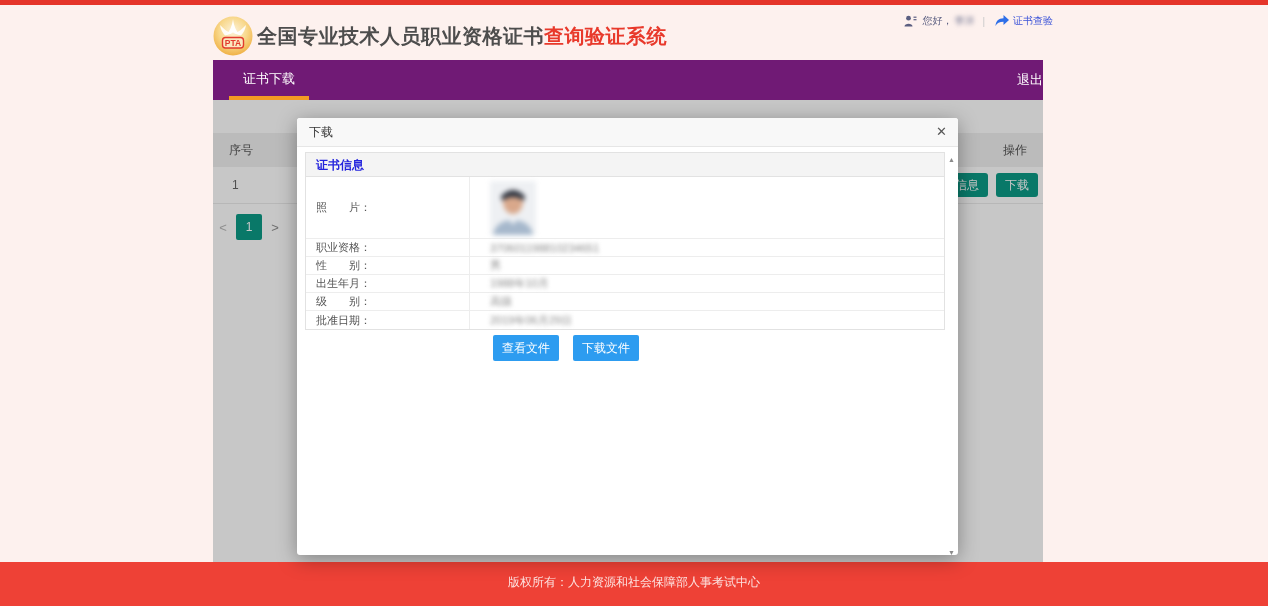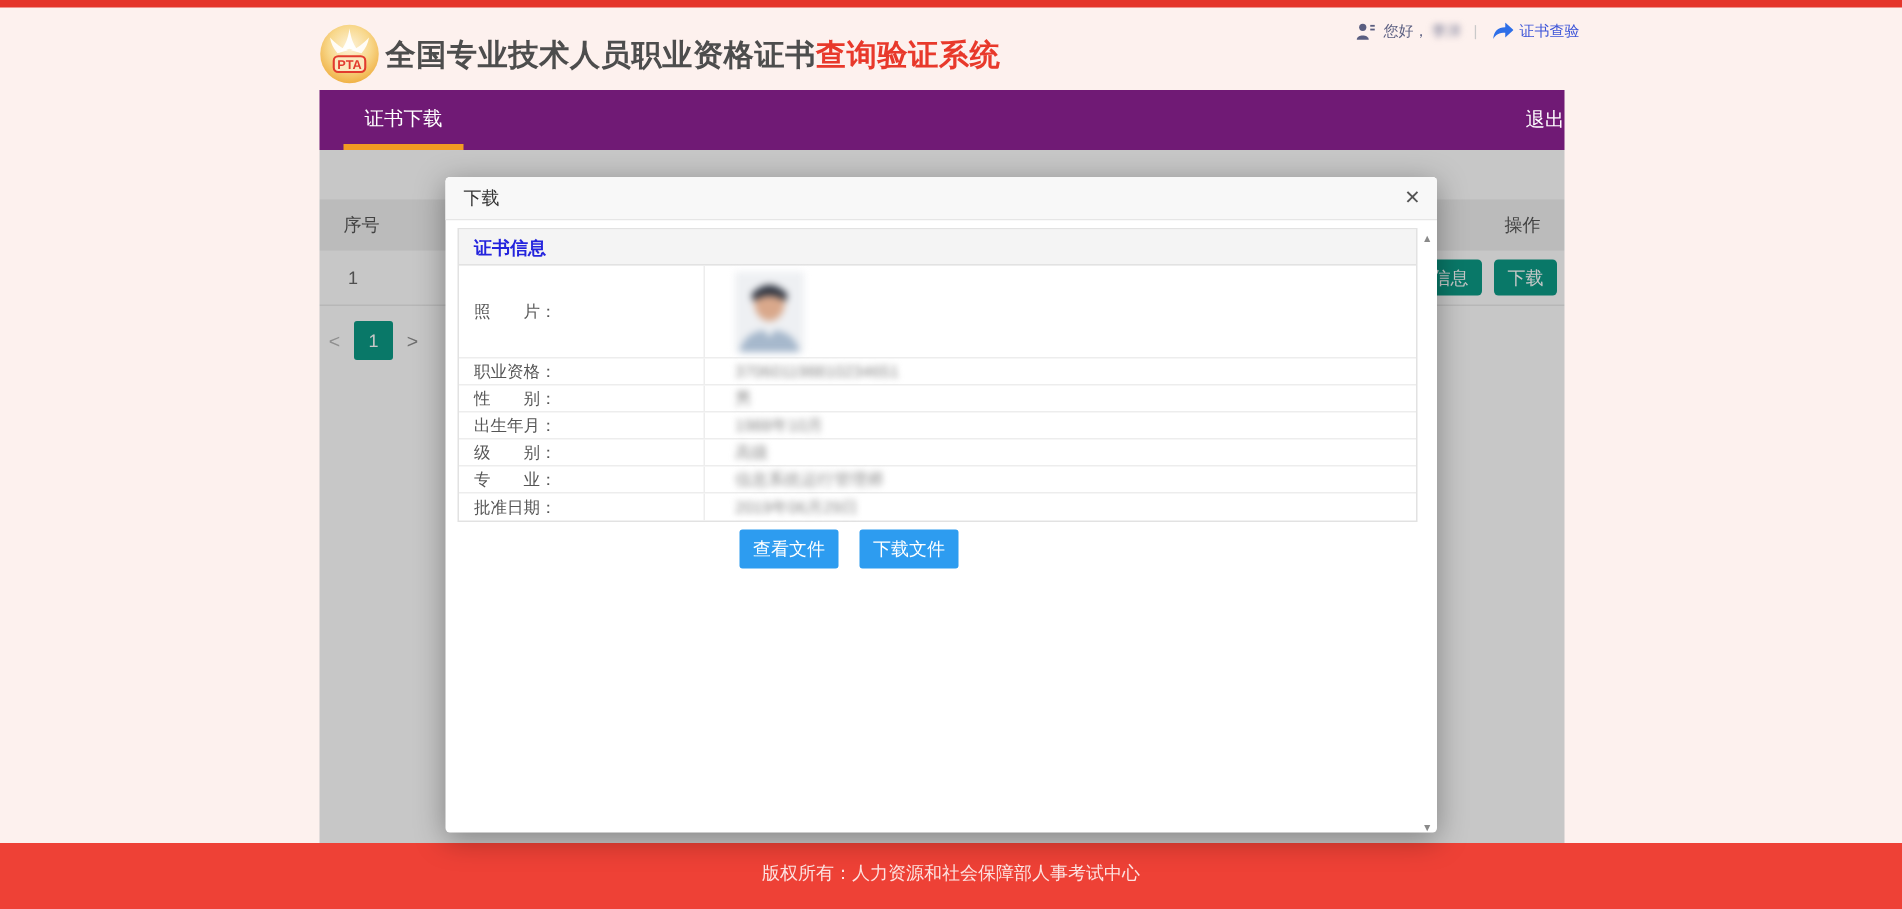--- a/index.html
+++ b/index.html
@@ -175,24 +175,20 @@
         <div class="ct-value blurred">男</div>
       </div>
       <div class="ct-row">
         <div class="ct-label">出生年月：</div>
         <div class="ct-value blurred">1988年10月</div>
       </div>
       <div class="ct-row">
         <div class="ct-label">级　　别：</div>
         <div class="ct-value blurred">高级</div>
       </div>
-      <div class="ct-row">
-        <div class="ct-label">专　　业：</div>
-        <div class="ct-value blurred">信息系统运行管理师</div>
-      </div>
       <div class="ct-row r-last">
         <div class="ct-label">批准日期：</div>
         <div class="ct-value blurred">2019年06月29日</div>
       </div>
     </div>
 
     <div class="modal-btns">
       <button class="btn-blue">查看文件</button>
       <button class="btn-blue">下载文件</button>
     </div>

